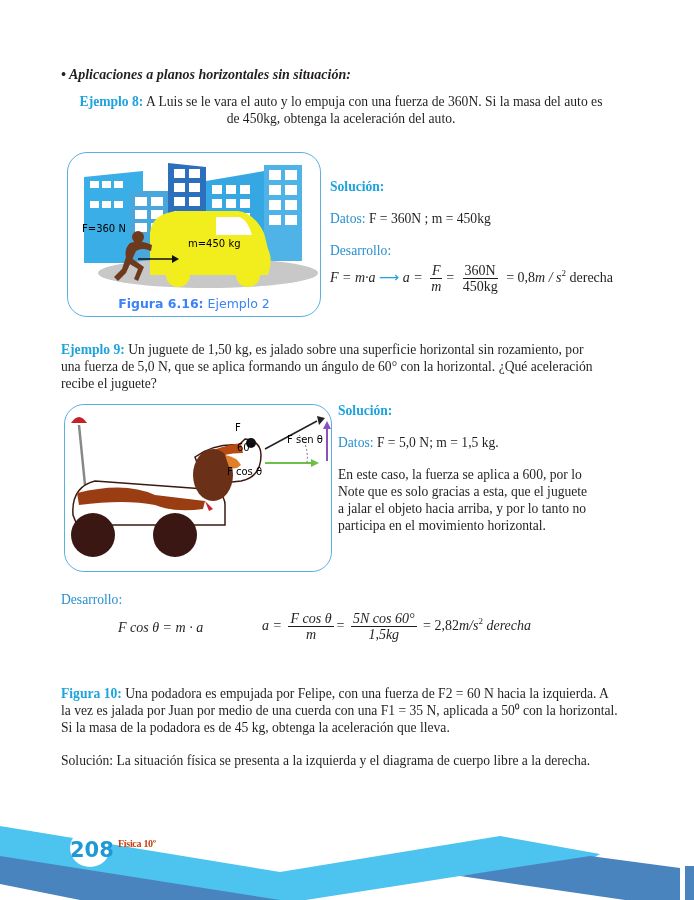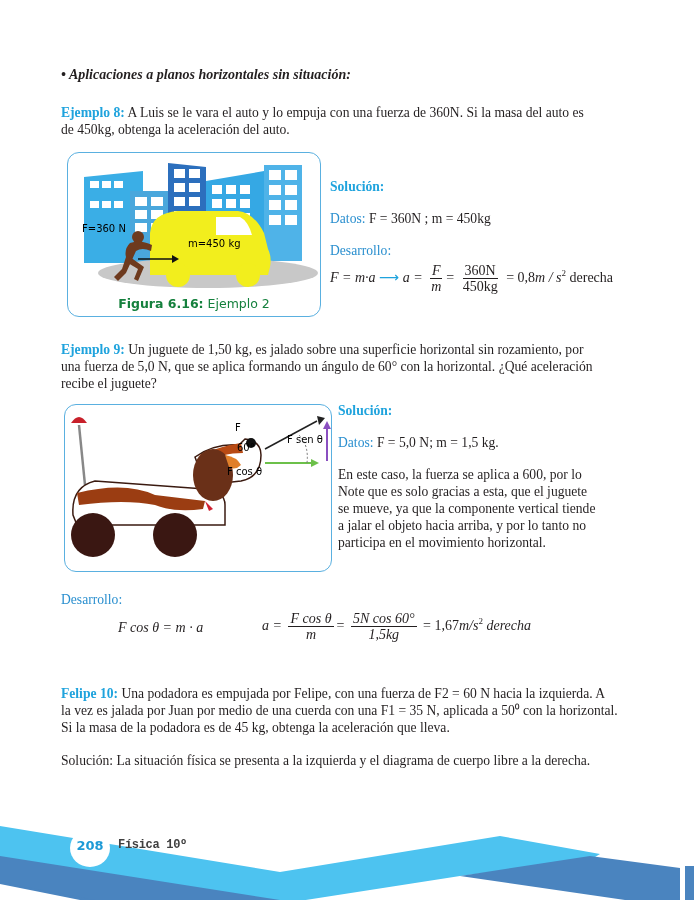--- a/index.html
+++ b/index.html
@@ -7,40 +7,40 @@
     width: 694px; height: 900px; position: relative; overflow: hidden;
     background: #ffffff; font-family: "Liberation Serif", serif; color: #231f20;
   }
   .abs { position: absolute; }
   .txt { font-size: 13.6px; line-height: 17px; }
   .blue { color: #1fa3dd; font-weight: bold; }
   .lblue { color: #2a8fcf; }
   .section-title { left: 61px; top: 66px; font-weight: bold; font-style: italic; font-size: 14px; }
   .para { left: 61px; width: 560px; }
   .fig-box {
-    border: 1.5px solid #5ab0e0; border-radius: 12px; background: #fff; overflow: hidden;
+    border: 1.5px solid #5ab0e0; border-radius: 20px; background: #fff; overflow: hidden;
   }
-  .caption { font-family: "DejaVu Sans", sans-serif; font-size: 12.5px; color: #15803d; text-align: center; }
+  .caption { font-family: "DejaVu Sans", sans-serif; font-size: 12.5px; color: #3b82f6; text-align: center; }
   .caption b { font-weight: bold; }
   .math { font-family: "Liberation Serif", serif; font-size: 14px; }
   .frac { display: inline-flex; flex-direction: column; align-items: center; vertical-align: middle; margin: 0 3px; }
   .frac .num { border-bottom: 1px solid #231f20; padding: 0 2px; line-height: 15px; }
   .frac .den { padding: 0 2px; line-height: 15px; }
   i { font-style: italic; }
   .footer svg { display: block; }
-  .page-num { font-family: "DejaVu Sans", sans-serif; font-weight: bold; color: #1d9ad6; font-size: 13px; }
-  .book-title { font-family: Liberation Mono, monospace; font-weight: bold; color: #404040; font-size: 12px; letter-spacing: -0.3px; }
+  .page-num { font-family: "DejaVu Sans", sans-serif; font-weight: bold; color: #1d9ad6; font-size: 21px; }
+  .book-title { font-family: Liberation Serif, serif; font-weight: bold; color: #c2410c; font-size: 10px; letter-spacing: -0.3px; }
   .lbl-sans { font-family: "DejaVu Sans", sans-serif; font-size: 10px; color: #231f20; }
 </style>
 </head>
 <body>
 
 <div class="abs txt section-title">• Aplicaciones a planos horizontales sin situación:</div>
 
-<div class="abs txt para" style="top:104px;">
+<div class="abs txt para" style="top:93px;text-align:center;">
   <span class="blue">Ejemplo 8:</span><span> A Luis se le vara el auto y lo empuja con una fuerza de 360N. Si la masa del auto es</span><br>
   <span>de 450kg, obtenga la aceleración del auto.</span>
 </div>
 
 <div class="abs fig-box" style="left:67px; top:152px; width:252px; height:163px;">
   <svg width="252" height="163" viewBox="0 0 252 163">
 
     <polygon points="16,24 75,18 75,110 16,110" fill="#3aaee6"></polygon>
     <g fill="#fff">
         <rect x="22" y="28" width="9" height="7"></rect>
@@ -174,44 +174,43 @@
   </svg>
 </div>
 
 <div class="abs txt blue" style="left:338px; top:402px;">Solución:</div>
 <div class="abs txt" style="left:338px; top:434px;">
   <span class="lblue">Datos:</span><span> F = 5,0 N; m = 1,5 kg.</span>
 </div>
 <div class="abs txt" style="left:338px; top:466px; width:280px;">
   <div>En este caso, la fuerza se aplica a 600, por lo</div>
   <div>Note que es solo gracias a esta, que el juguete</div>
-  <div>se mueve, ya que la componente vertical tiende</div>
   <div>a jalar el objeto hacia arriba, y por lo tanto no</div>
   <div>participa en el movimiento horizontal.</div>
 </div>
 
 <div class="abs txt lblue" style="left:61px; top:591px;">Desarrollo:</div>
 <div class="abs math" style="left:118px; top:620px; white-space:nowrap;">
   <i>F cos θ =  m · a</i>
 </div>
 <div class="abs math" style="left:262px; top:611px; white-space:nowrap;">
   <i>a =</i>
   <span class="frac">
       <i class="num">F cos θ</i>
       <i class="den">m</i>
     </span>=
   <span class="frac">
       <i class="num">5N cos 60°</i>
       <i class="den">1,5kg</i>
     </span>
-  <span>=  1,67</span><i>m/s</i><sup style="font-size:9px;">2</sup><i> derecha</i>
+  <span>=  2,82</span><i>m/s</i><sup style="font-size:9px;">2</sup><i> derecha</i>
 </div>
 
 <div class="abs txt para" style="top:685px; width:580px;">
-  <span class="blue">Felipe 10:</span><span> Una podadora es empujada por Felipe, con una fuerza de F2 = 60 N hacia la izquierda. A</span><br>
+  <span class="blue">Figura 10:</span><span> Una podadora es empujada por Felipe, con una fuerza de F2 = 60 N hacia la izquierda. A</span><br>
   <span>la vez es jalada por Juan por medio de una cuerda con una F1 = 35 N, aplicada a 50⁰ con la horizontal.</span><br>
   <span>Si la masa de la podadora es de 45 kg, obtenga la aceleración que lleva.</span>
 </div>
 <div class="abs txt para" style="top:752px; width:600px;">Solución: La situación física se presenta a la izquierda y el diagrama de cuerpo libre a la derecha.</div>
 
 <div class="abs footer" style="left:0; top:800px; width:694px; height:100px;">
   <svg width="694" height="100" viewBox="0 0 694 100">
     <polygon points="0,26 280,72 500,36 600,56 680,66 680,100 0,100" fill="#ffffff"></polygon>
     <polygon points="0,26 280,72 500,36 600,54 590,60 460,76 280,104 0,60" fill="#4dc3f0"></polygon>
     <polygon points="0,60 280,104 180,120 0,84" fill="#4a84bf"></polygon>

